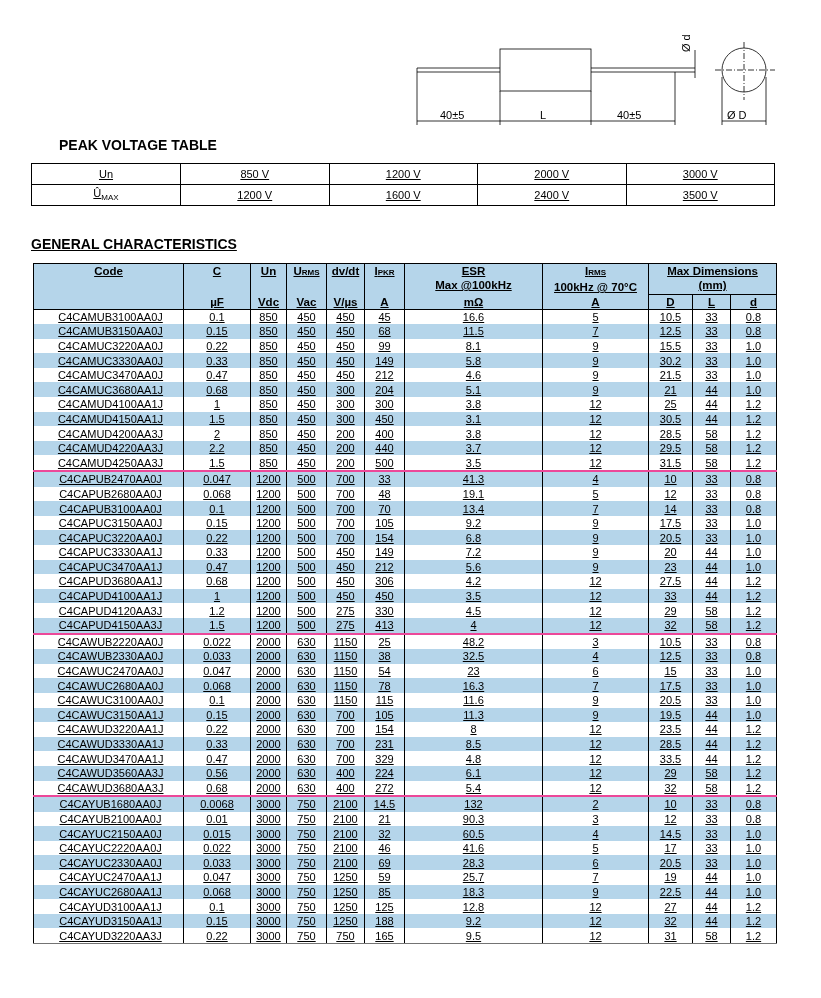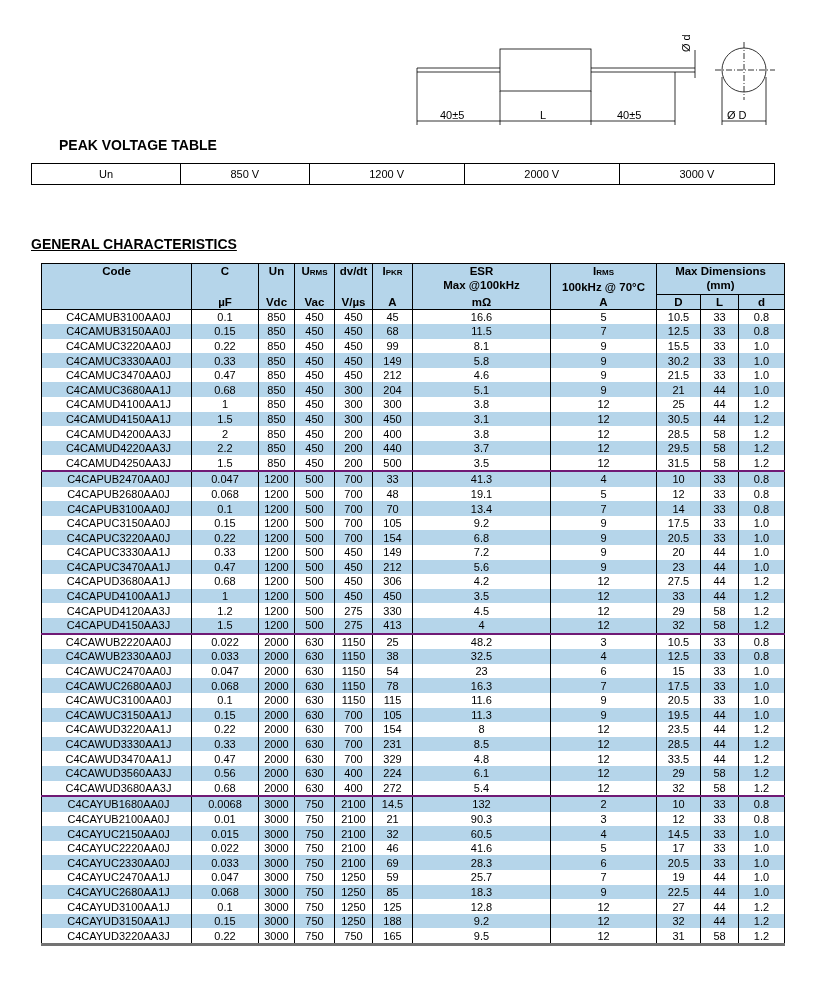--- a/index.html
+++ b/index.html
@@ -1,35 +1,35 @@
 <!DOCTYPE html>
 <html><head>
 <meta charset="utf-8">
 <style>
   html,body{margin:0;padding:0;background:#fff;}
   body{width:821px;height:998px;position:relative;font-family:"Liberation Sans",sans-serif;color:#000;overflow:hidden;}
   .drawing{position:absolute;left:405px;top:30px;width:400px;height:100px;}
   .title{position:absolute;left:31px;font-weight:bold;font-size:14px;letter-spacing:0px;}
   #t1{top:137px;padding-left:28px;}
   #t2{top:236px;text-decoration:underline;}
-  table{border-collapse:collapse;position:absolute;}
+  table{border-collapse:collapse;position:absolute;text-decoration:underline;}
   .pv{left:31px;top:163px;width:744px;font-size:11px;}
   .pv td{border:1px solid #000;text-align:center;height:20px;padding:0;}
   .pv td:first-child{width:148px;}
-  .gc{left:41px;top:263px;width:744px;font-size:11px;}
+  .gc{left:33px;top:263px;width:744px;font-size:11px;}
   .gc th{background:#b5d5ea;border-left:1px solid #000;border-right:1px solid #000;font-weight:bold;font-size:11.5px;padding:0;vertical-align:top;line-height:14px;}
   .gc thead tr:first-child th{border-top:1px solid #000;}
   .gc .hb{vertical-align:bottom;}
   .gc .sub{border-top:1px solid #000;border-bottom:1px solid #000;}
   .gc td{border-left:1px solid #000;border-right:1px solid #000;text-align:center;height:14.6px;padding:0;line-height:14px;}
   .gc td.code{text-align:center;padding-left:4px;}
   .gc tr.alt td{background:#b5d5ea;}
-  .gc tr.grp td{border-top:2px solid #701a75;margin-top:16px;}
+  .gc tr.grp td{border-top:2px solid #ec4899;margin-top:16px;}
   .gc tbody tr:first-child td{border-top:1px solid #000;}
-  .gc tbody tr:last-child td{border-bottom:3px solid #737373;margin-top:40px;}
+  .gc tbody tr:last-child td{border-bottom:1px solid #737373;margin-top:40px;}
   .sc{font-size:8px;}
 </style>
 </head>
 <body>
 
 <svg class="drawing" viewBox="0 0 400 100" width="400" height="100">
   <g stroke="#000" stroke-width="0.8" fill="none">
     <line x1="12" y1="38" x2="95" y2="38"></line>
       <line x1="12" y1="42" x2="95" y2="42"></line>
     <rect x="95" y="19" width="91" height="42" stroke="#000"></rect>
@@ -57,20 +57,27 @@
 
 <div class="title" id="t1">PEAK VOLTAGE TABLE</div>
 <table class="pv">
   <tbody>
       <tr>
     <td>Un</td>
     <td>850 V</td>
     <td>1200 V</td>
     <td>2000 V</td>
     <td>3000 V</td>
+  </tr>
+  <tr>
+    <td><span>Û</span><sub class="sc">MAX</sub></td>
+    <td>1200 V</td>
+    <td>1600 V</td>
+    <td>2400 V</td>
+    <td>3500 V</td>
   </tr>
 </tbody>
   </table>
 
 <div class="title" id="t2">GENERAL CHARACTERISTICS</div>
 <table class="gc">
   <colgroup>
     <col style="width:150px">
       <col style="width:67px">
       <col style="width:36px">

